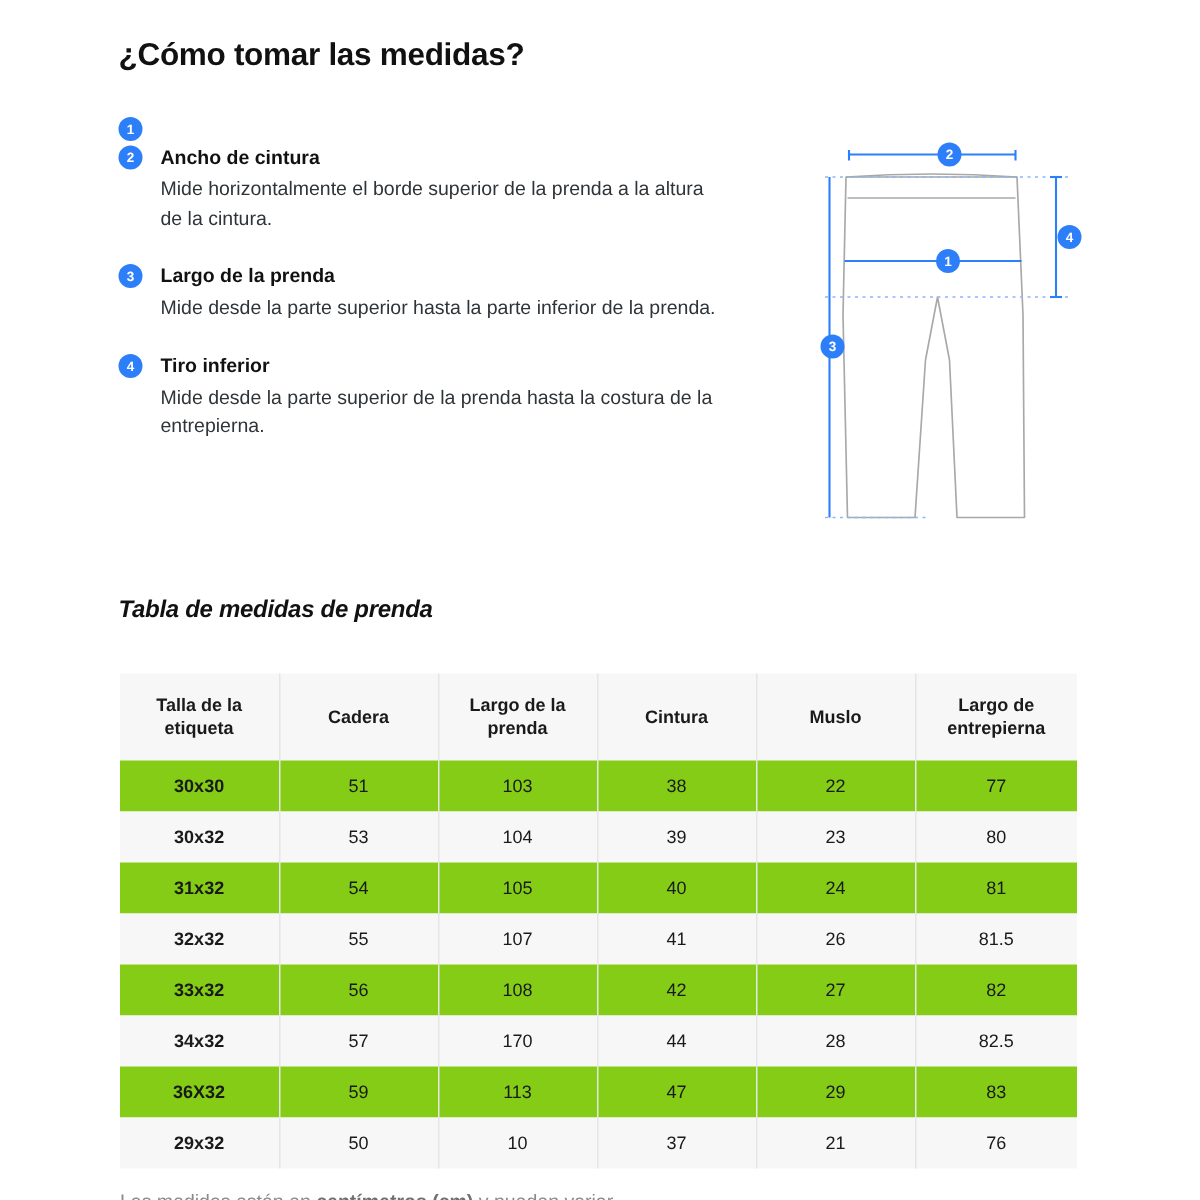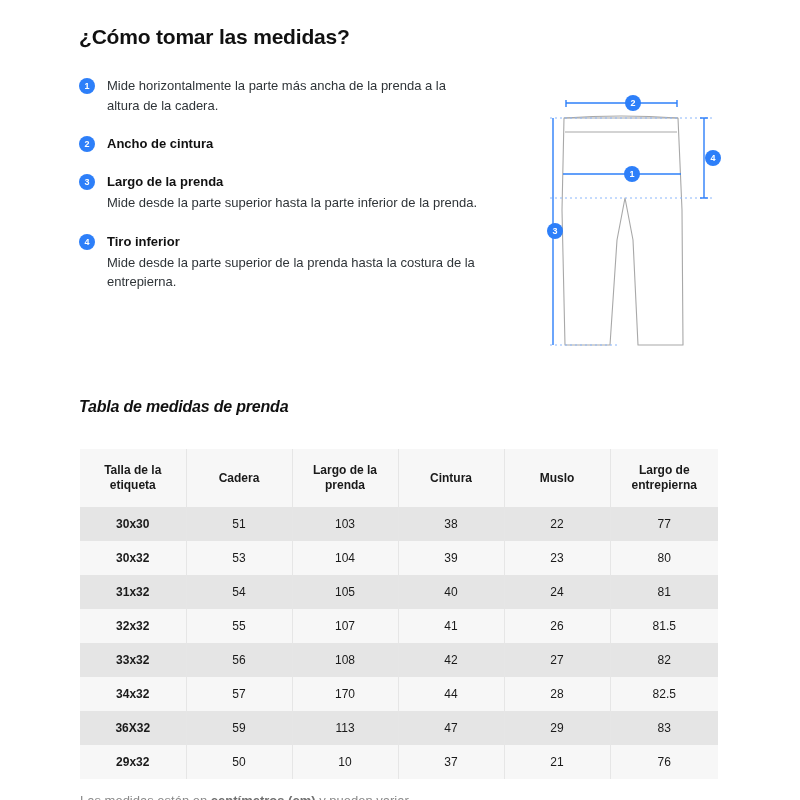--- a/index.html
+++ b/index.html
@@ -138,21 +138,21 @@
     height: 58px;
     padding: 4px 6px;
     line-height: 15px;
     vertical-align: middle;
   }
   .size-table tbody td {
     height: 34px;
     padding: 2px 6px;
     font-weight: normal;
     vertical-align: middle;
-    background: #e5e5e5;
+    background: #84cc16;
   }
   .size-table tbody tr:nth-child(even) td { background: #f7f7f7; }
   .size-table tbody td:first-child { font-weight: bold; }
 
   
   .footnote {
     position: absolute;
     left: 80px;
     top: 792px;
     font-size: 13px;
@@ -165,26 +165,26 @@
 <body>
 
 <div class="page">
 
   <div class="how-title">¿Cómo tomar las medidas?</div>
 
   <div class="instructions">
 
     <div class="instr-item">
       <span class="badge">1</span>
-      <div class="instr-desc">Mide horizontalmente la parte más ancha de la prenda a la altura de la cadera.</div>
     </div>
 
     <div class="instr-item">
       <span class="badge">2</span>
       <div class="instr-title">Ancho de cintura</div>
+      <div class="instr-desc">Mide horizontalmente el borde superior de la prenda a la altura de la cintura.</div>
     </div>
 
     <div class="instr-item">
       <span class="badge">3</span>
       <div class="instr-title">Largo de la prenda</div>
       <div class="instr-desc">Mide desde la parte superior hasta la parte inferior de la prenda.</div>
     </div>
 
     <div class="instr-item">
       <span class="badge">4</span>

